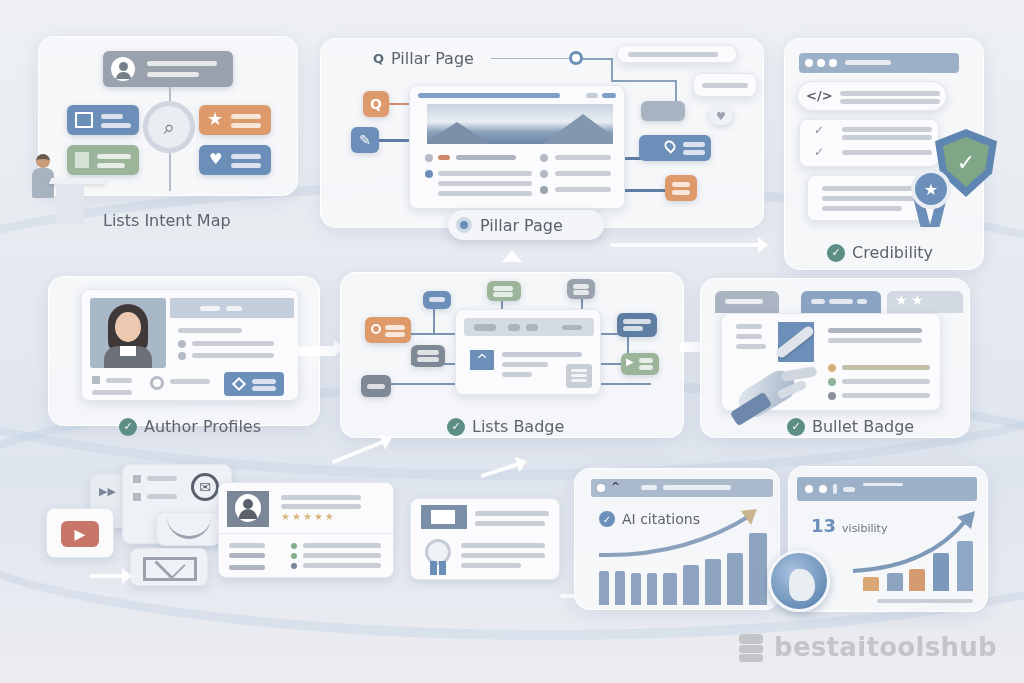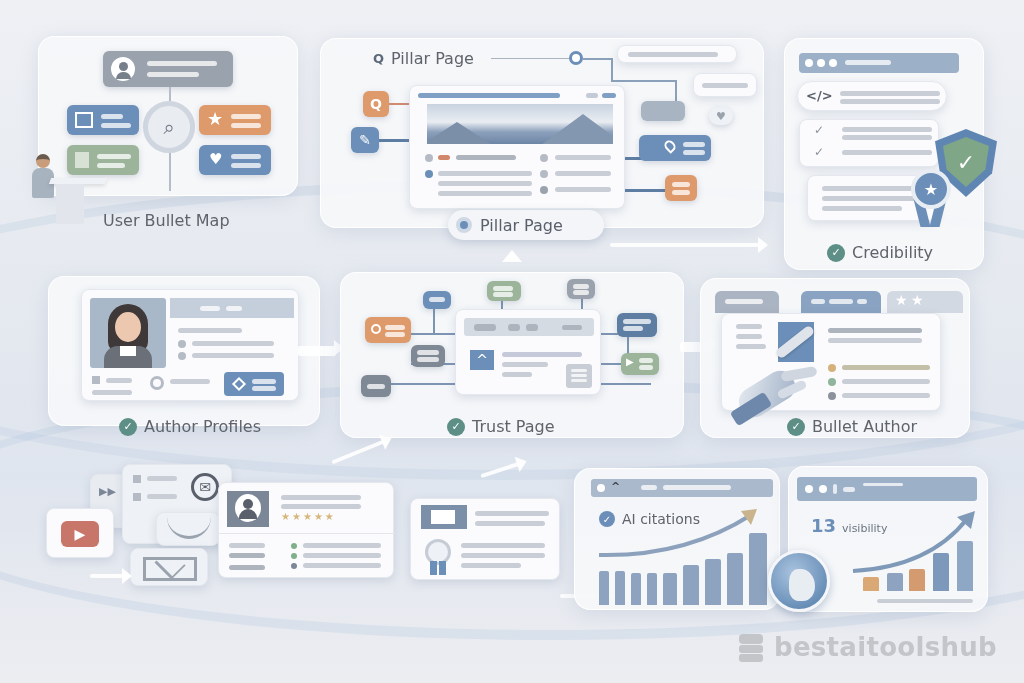--- a/index.html
+++ b/index.html
@@ -92,21 +92,21 @@
   </div>
 </div>
 
 <div class="abs" style="left:30px;top:150px;width:80px;height:70px;">
   <div class="abs" style="left:6px;top:4px;width:14px;height:14px;border-radius:50%;background:#c99c7c;border-top:5px solid #6b5a4e;"></div>
   <div class="abs" style="left:2px;top:18px;width:22px;height:30px;border-radius:8px 8px 2px 2px;background:#a8b3c0;"></div>
   <div class="abs" style="left:20px;top:28px;width:56px;height:6px;background:#eef1f5;transform:skewX(-20deg);box-shadow:0 2px 4px rgba(0,0,0,0.12);"></div>
   <div class="abs" style="left:26px;top:34px;width:28px;height:40px;background:#e2e6ec;"></div>
 </div>
 <div class="label" style="left:103px;top:211px;">
-  <span>User Bullet Map</span>
+  <span>Lists Intent Map</span>
 </div>
 
 <div class="panel" style="left:320px;top:38px;width:444px;height:190px;">
   <div class="label" style="left:52px;top:10px;font-size:16px;">
     <span style="font-size:13px;font-weight:bold;color:#5d6a7c;">Q</span>
     <span>Pillar Page</span>
   </div>
   <div class="abs" style="left:170px;top:19px;width:80px;height:1px;background:#aab3bf;"></div>
   <div class="abs" style="left:248px;top:12px;width:14px;height:14px;border-radius:50%;border:3px solid #6b8fb8;background:#fff;"></div>
   <div class="abs" style="left:262px;top:19px;width:28px;height:2px;background:#8aa0bb;"></div>
@@ -305,21 +305,21 @@
       <div class="line wh" style="left:6px;top:6px;width:28px;"></div>
       <div class="line wh" style="left:6px;top:13px;width:20px;"></div>
     </div>
   <div class="chip green" style="left:280px;top:80px;width:38px;height:22px;">
     <span class="abs" style="left:5px;top:3px;font-size:10px;color:#fff;">▶</span>
     <div class="line wh" style="left:18px;top:5px;width:14px;"></div>
     <div class="line wh" style="left:18px;top:12px;width:14px;"></div>
   </div>
   <div class="label" style="left:106px;top:144px;">
     <span class="check">✓</span>
-    <span>Trust Page</span>
+    <span>Lists Badge</span>
   </div>
 </div>
 <div class="arrow" style="left:680px;top:342px;width:30px;height:10px;"></div>
 
 <div class="panel" style="left:700px;top:278px;width:270px;height:160px;">
   <div class="abs" style="left:14px;top:12px;width:64px;height:22px;background:#aab4c2;border-radius:6px 6px 0 0;">
       <div class="line wh" style="left:10px;top:8px;width:38px;"></div>
     </div>
   <div class="abs" style="left:100px;top:12px;width:80px;height:22px;background:#8aa3c2;border-radius:6px 6px 0 0;">
     <div class="line wh" style="left:10px;top:8px;width:14px;"></div>
@@ -347,21 +347,21 @@
 
   <div class="abs" style="left:26px;top:50px;width:110px;height:100px;">
     <div class="abs" style="left:10px;top:50px;width:60px;height:30px;border-radius:14px;background:linear-gradient(135deg,#e7ebf1,#9fb0c6);transform:rotate(-32deg);"></div>
     <div class="abs" style="left:46px;top:8px;width:44px;height:10px;border-radius:6px;background:#dfe4eb;transform:rotate(-38deg);box-shadow:0 1px 3px rgba(0,0,0,0.2);"></div>
     <div class="abs" style="left:54px;top:40px;width:36px;height:10px;border-radius:6px;background:#cfd6e0;transform:rotate(-10deg);"></div>
     <div class="abs" style="left:50px;top:56px;width:30px;height:9px;border-radius:6px;background:#d6dce5;transform:rotate(-24deg);"></div>
     <div class="abs" style="left:4px;top:72px;width:40px;height:16px;border-radius:4px;background:#6d88aa;transform:rotate(-32deg);"></div>
   </div>
   <div class="label" style="left:86px;top:138px;">
     <span class="check">✓</span>
-    <span>Bullet Author</span>
+    <span>Bullet Badge</span>
   </div>
 </div>
 
 <div class="card" style="left:90px;top:474px;width:40px;height:54px;background:#e8ecf1;">
   <span style="position:absolute;left:8px;top:10px;font-size:11px;color:#7b8797;">▶▶</span>
 </div>
 <div class="card" style="left:122px;top:464px;width:110px;height:80px;background:#eef1f5;">
   <div class="abs" style="left:10px;top:10px;width:8px;height:8px;background:#b5bbc5;"></div>
   <div class="line" style="left:24px;top:11px;width:30px;"></div>
   <div class="abs" style="left:10px;top:28px;width:8px;height:8px;background:#b5bbc5;"></div>

